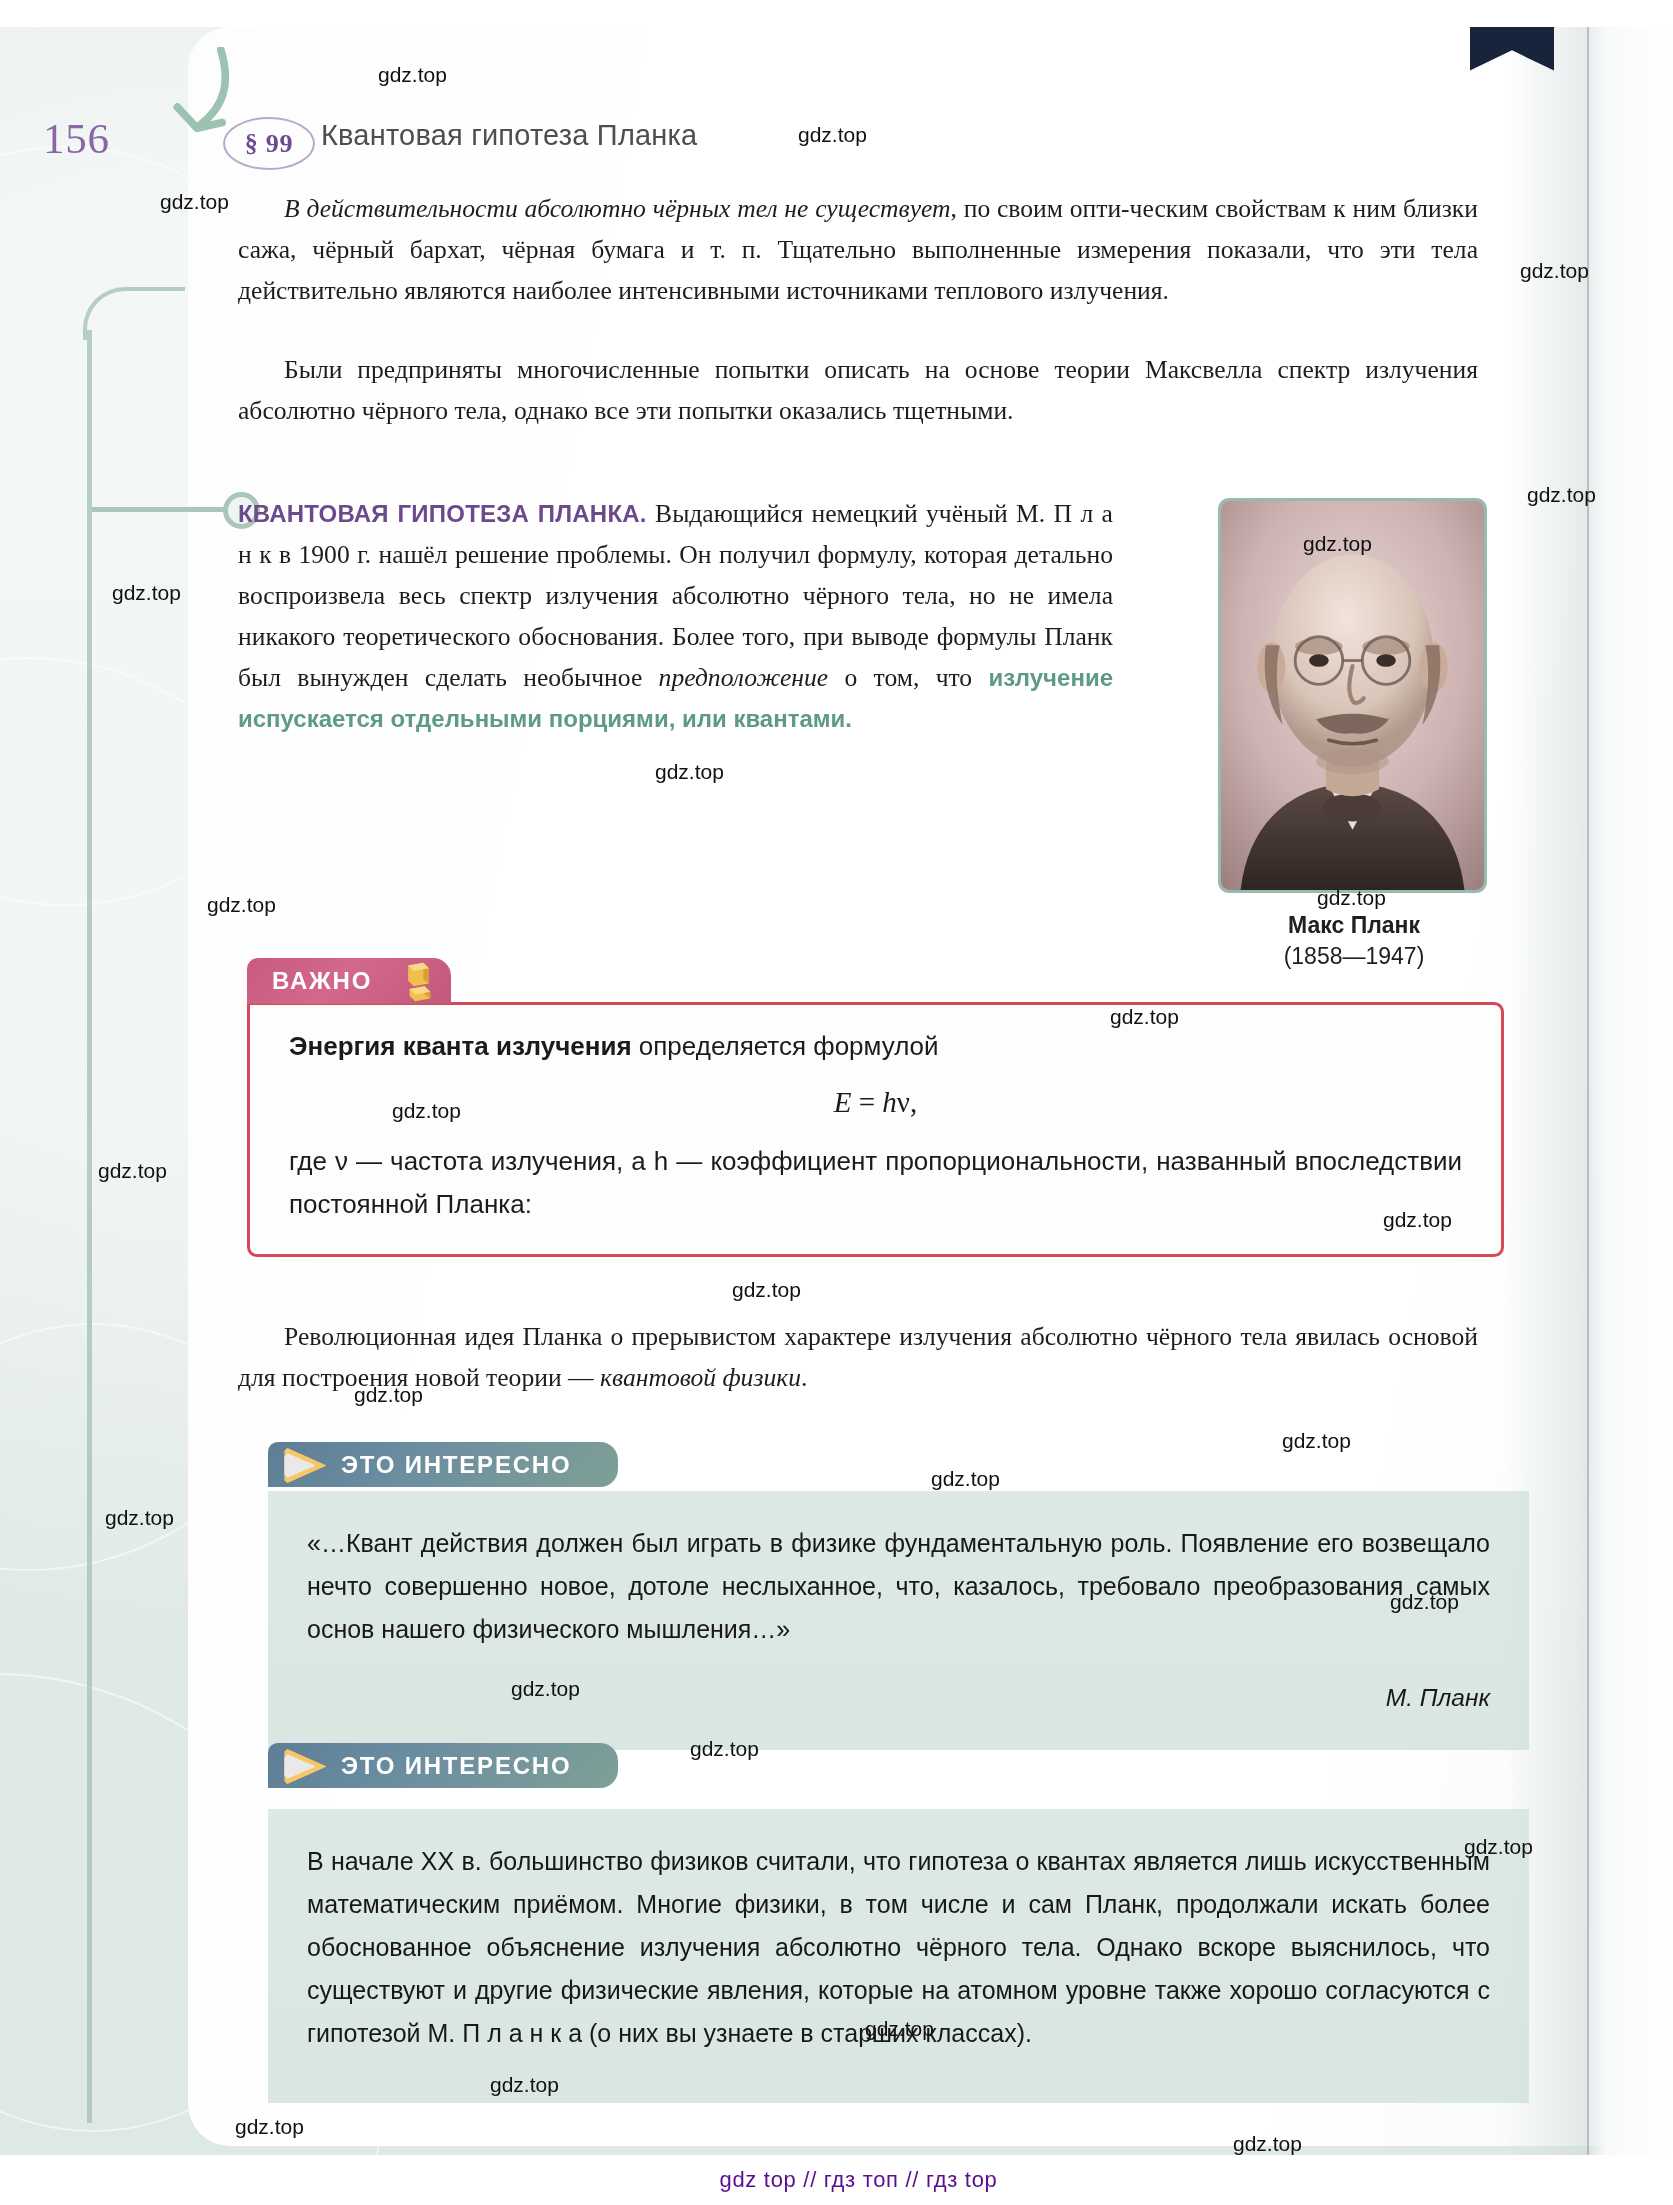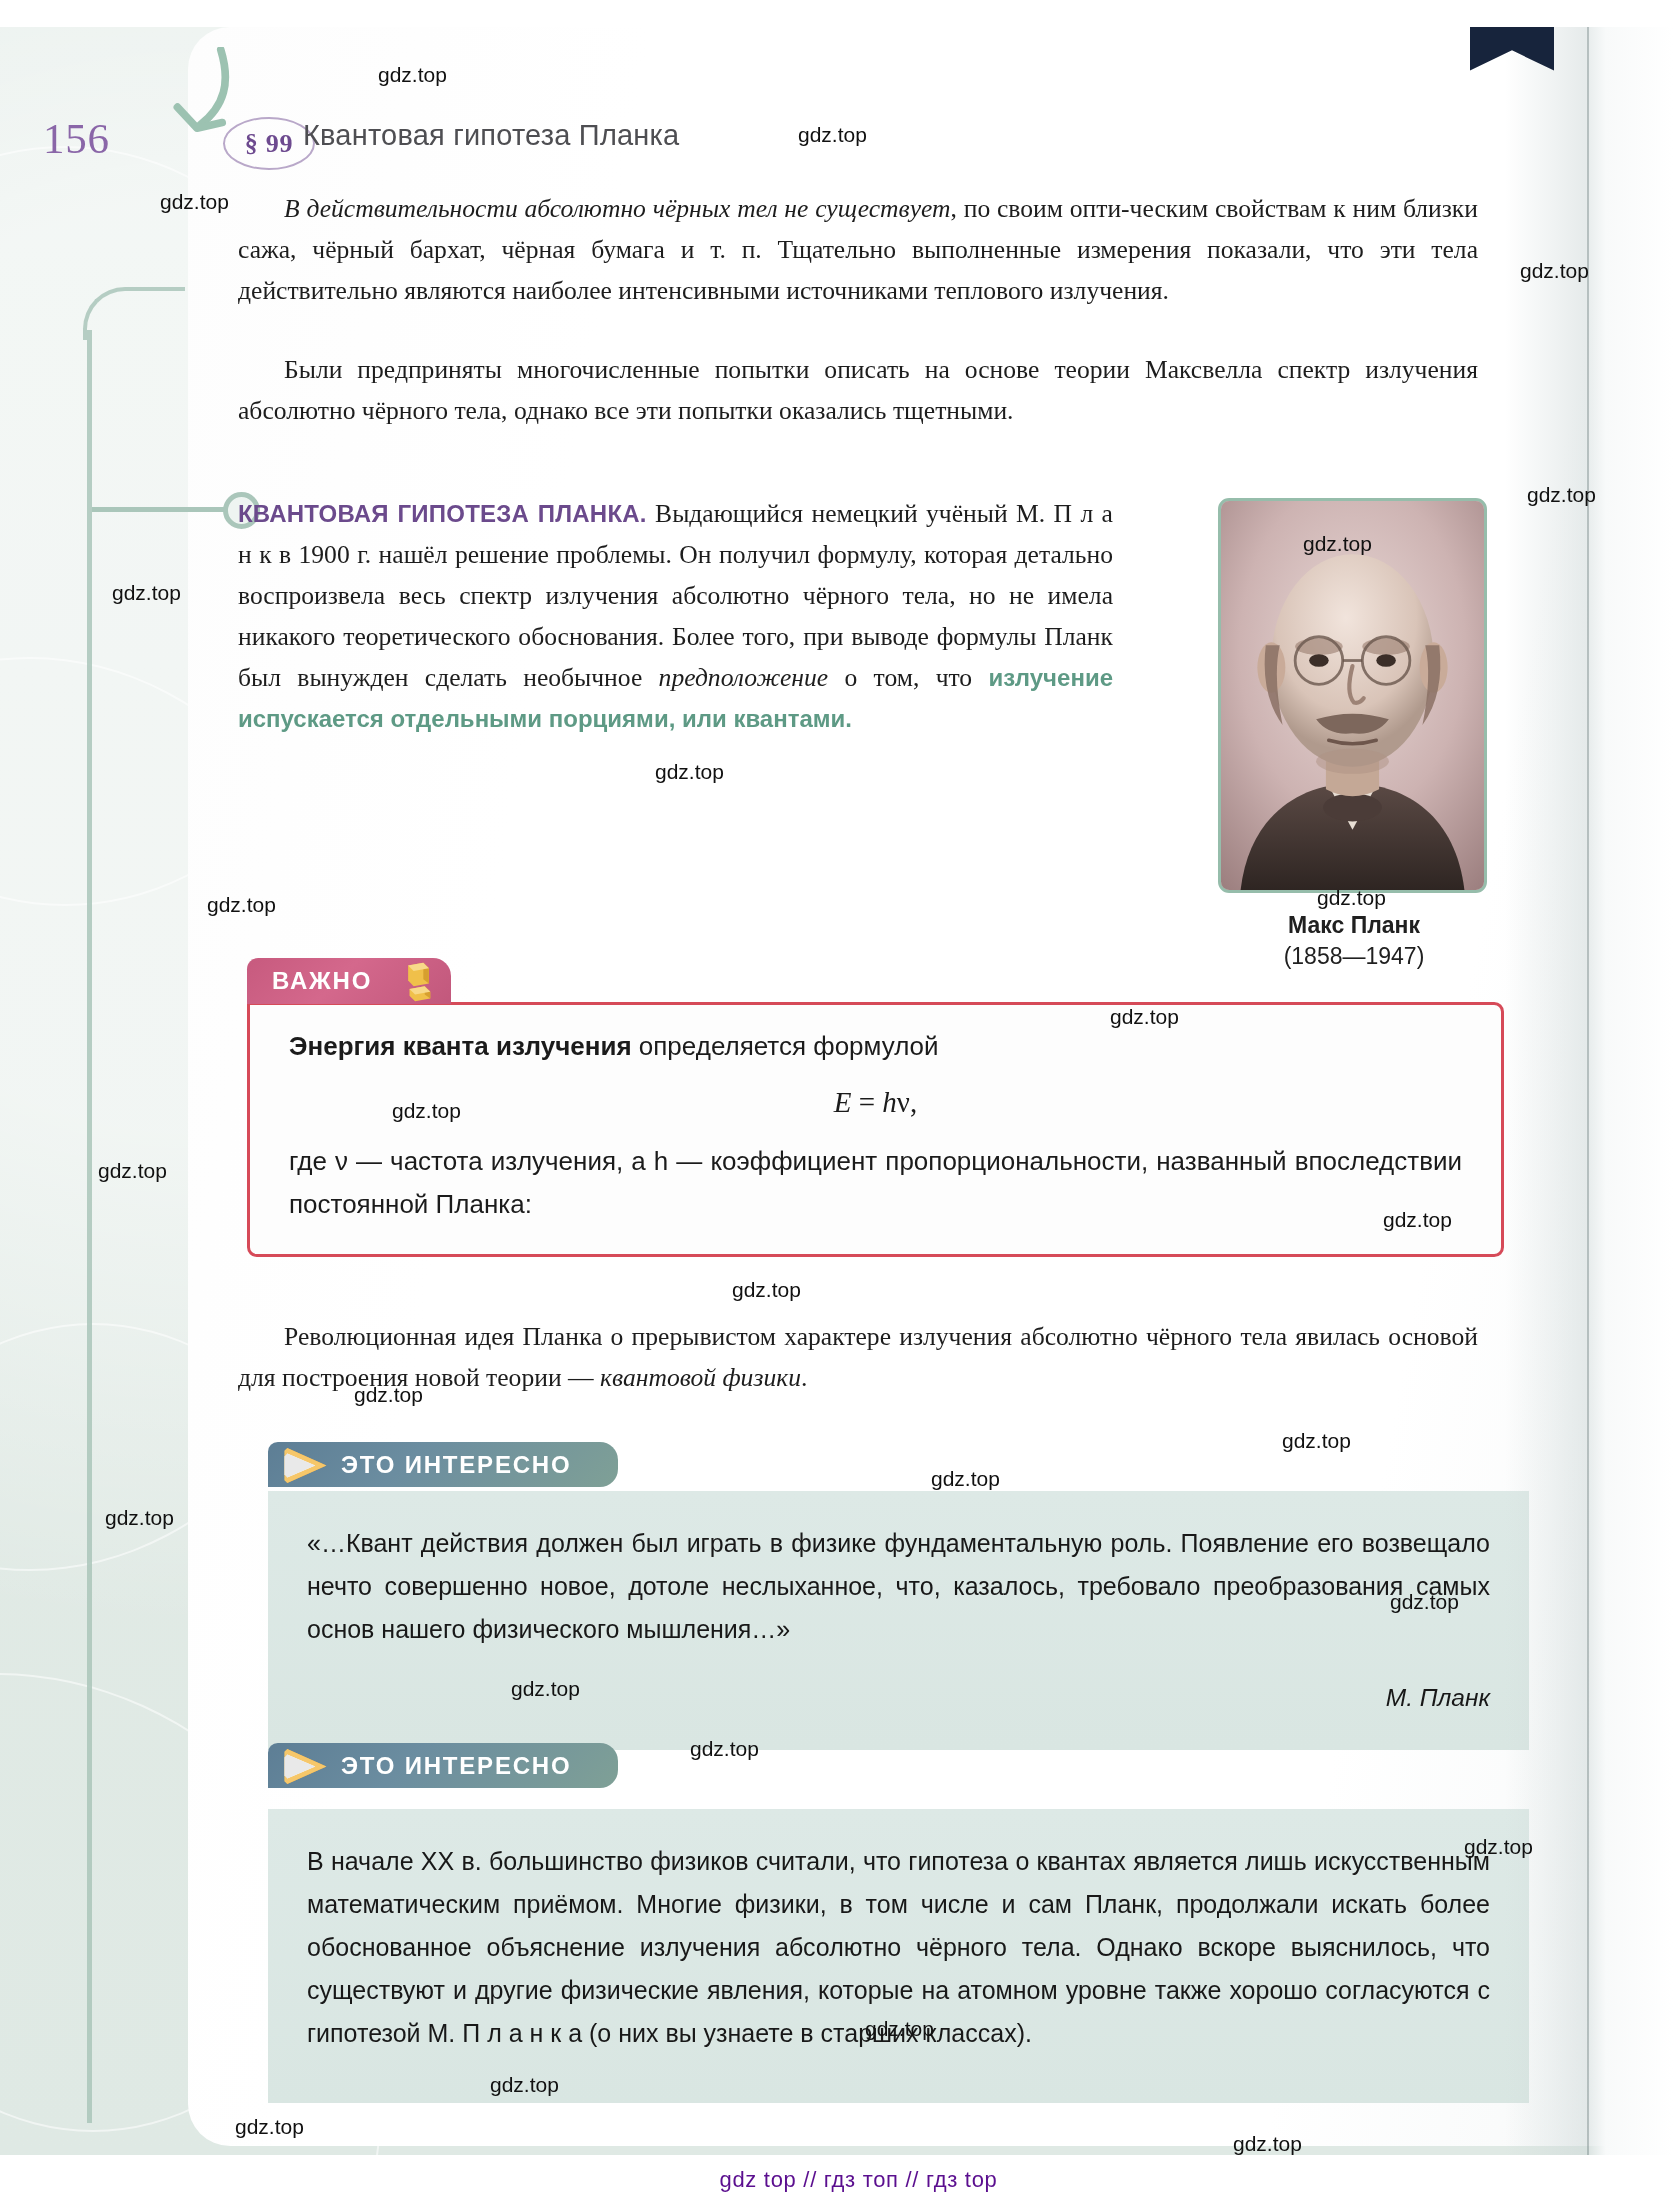--- a/index.html
+++ b/index.html
@@ -103,21 +103,21 @@
   .sec-badge{
     position:absolute;left:223px;top:90px;
     width:88px;height:49px;border:2.1px solid #b9a8c9;border-radius:50%;
     display:flex;align-items:center;justify-content:center;
   }
   .sec-badge span{
     font-family:"Liberation Serif", serif;
     font-size:26px;font-weight:700;color:#6d4a8f;letter-spacing:0.7px;
   }
   .sec-title{
-    position:absolute;left:303px;top:92px;
+    position:absolute;left:321px;top:92px;
     font-family:"Liberation Sans", sans-serif;
     font-size:29px;color:#4e4e52;letter-spacing:0.2px;
   }
 
   
   .col{
     position:absolute;left:238px;width:1240px;
     font-family:"Liberation Serif", serif;
     font-size:25.6px;line-height:41px;color:#1d1d1d;
     text-align:justify;

